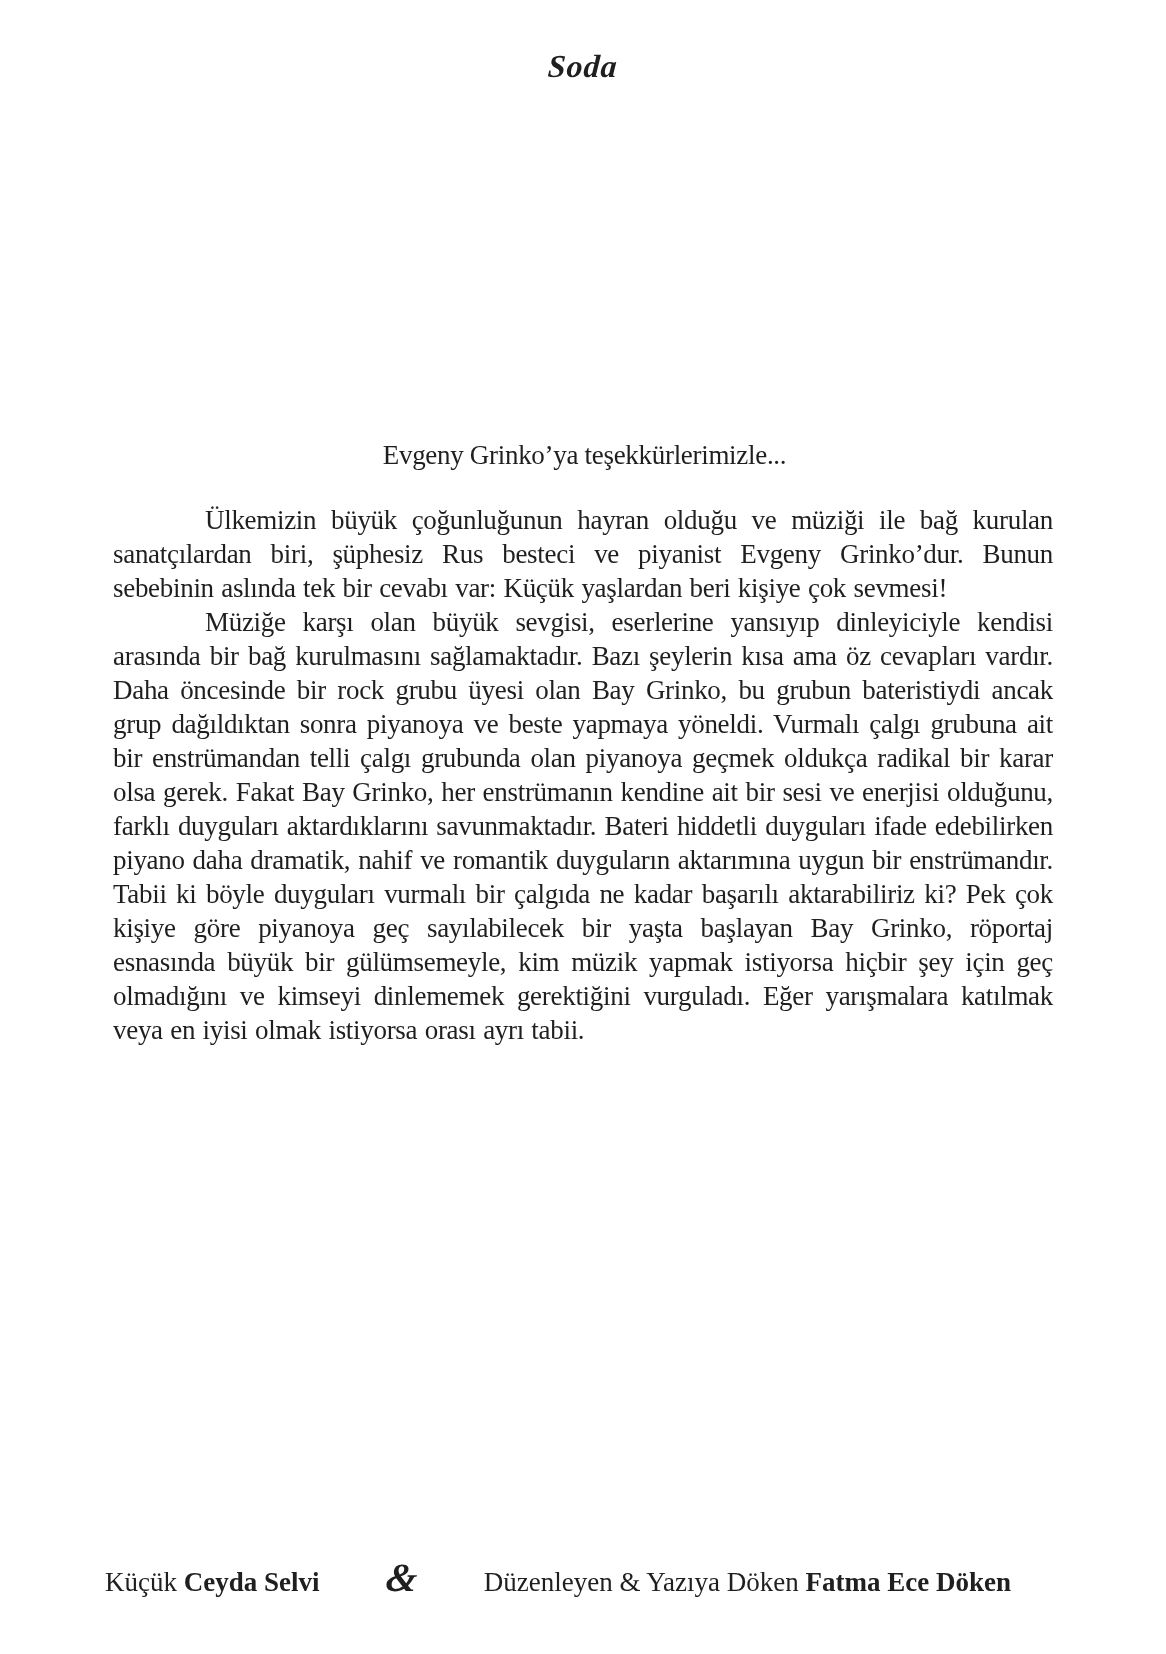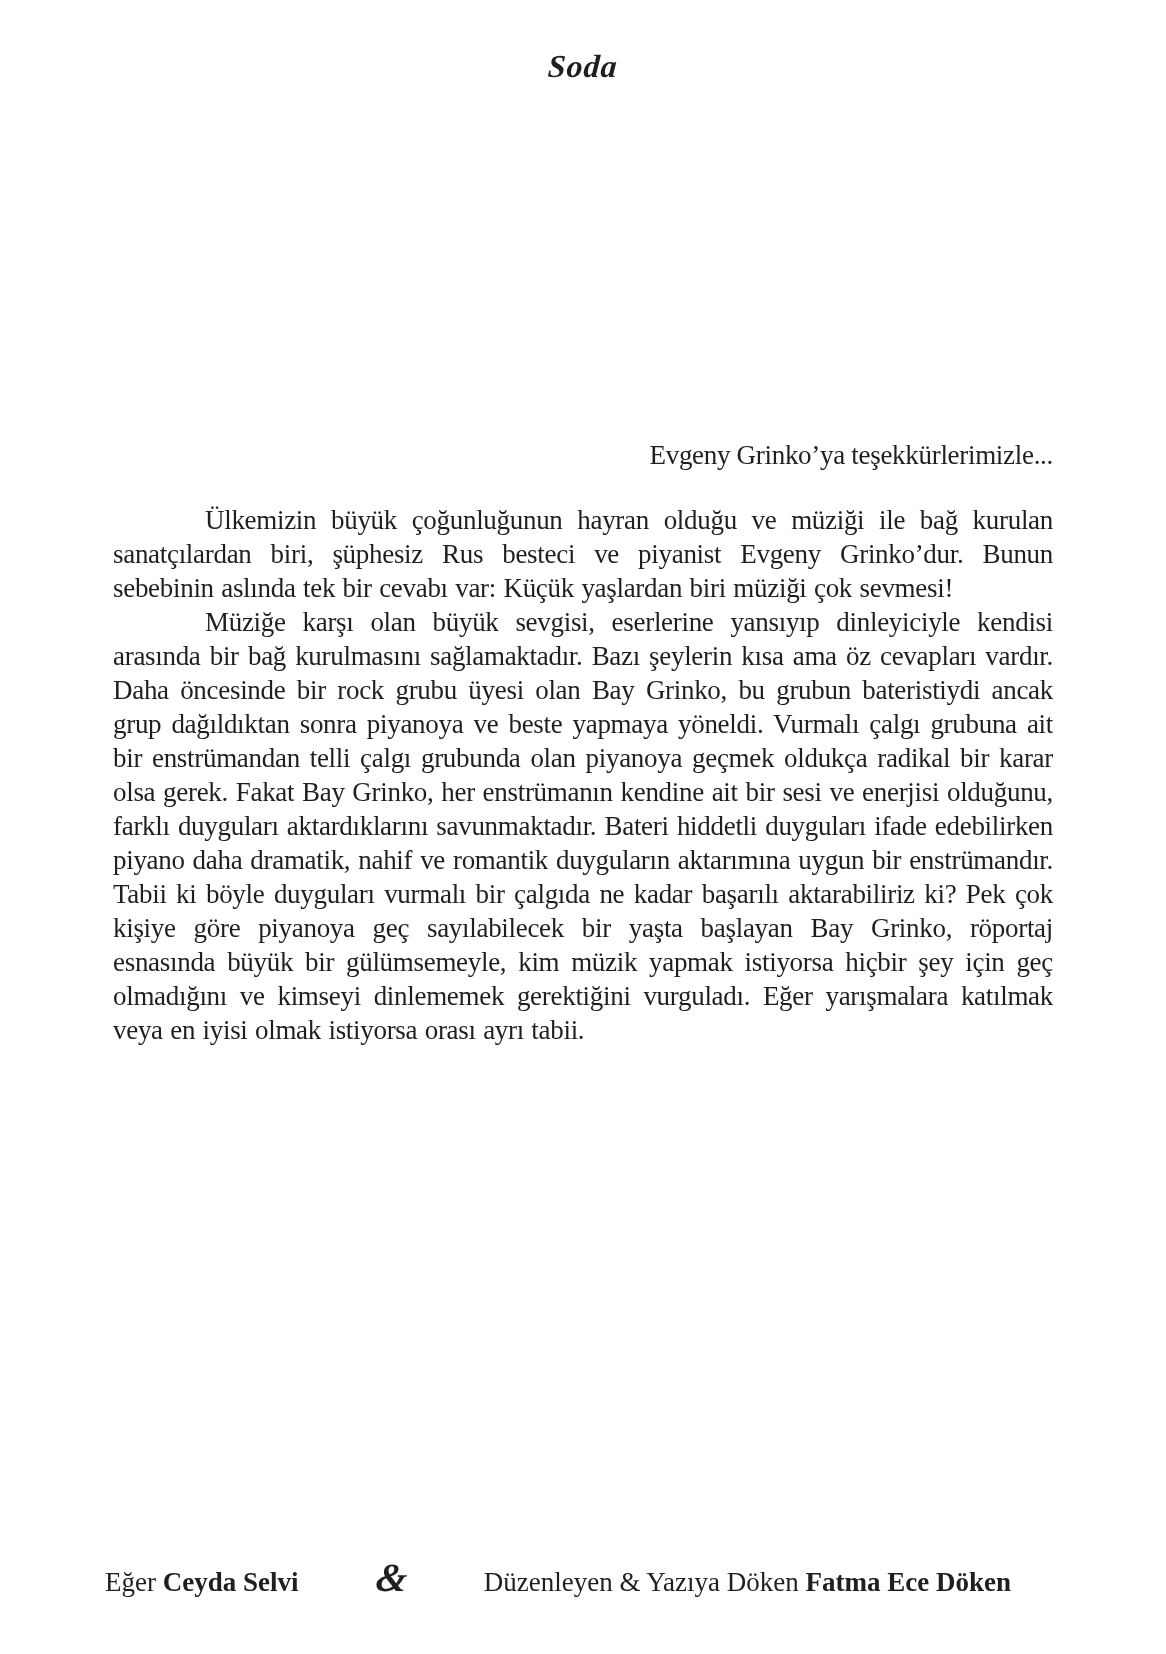--- a/index.html
+++ b/index.html
@@ -37,21 +37,21 @@
     position: absolute;
     top: 438px;
     left: 113px;
     width: 940px;
   }
   .dedication {
     margin: 0 0 31px 3px;
     font-size: 27px;
     line-height: 34px;
     letter-spacing: -0.3px;
-    text-align: right;
+    text-align: center;
   }
   .body-paragraph {
     margin: 0;
     font-size: 27px;
     line-height: 34px;
     letter-spacing: -0.3px;
     text-align: justify;
     text-indent: 92px;
     word-spacing: 1px;
   }
@@ -81,27 +81,27 @@
 <body>
 
 <div class="page">
 
   <header class="page-header">
     <h1 class="magazine-title">Soda</h1>
   </header>
 
   <main class="article">
     <p class="dedication">Evgeny Grinko’ya teşekkürlerimizle...</p>
-    <p class="body-paragraph">Ülkemizin büyük çoğunluğunun hayran olduğu ve müziği ile bağ kurulan sanatçılardan biri, şüphesiz Rus besteci ve piyanist Evgeny Grinko’dur. Bunun sebebinin aslında tek bir cevabı var: Küçük yaşlardan biri müziği çok sevmesi!</p>
+    <p class="body-paragraph">Ülkemizin büyük çoğunluğunun hayran olduğu ve müziği ile bağ kurulan sanatçılardan biri, şüphesiz Rus besteci ve piyanist Evgeny Grinko’dur. Bunun sebebinin aslında tek bir cevabı var: Küçük yaşlardan beri kişiye çok sevmesi!</p>
     <p class="body-paragraph">Müziğe karşı olan büyük sevgisi, eserlerine yansıyıp dinleyiciyle kendisi arasında bir bağ kurulmasını sağlamaktadır. Bazı şeylerin kısa ama öz cevapları vardır. Daha öncesinde bir rock grubu üyesi olan Bay Grinko, bu grubun bateristiydi ancak grup dağıldıktan sonra piyanoya ve beste yapmaya yöneldi. Vurmalı çalgı grubuna ait bir enstrümandan telli çalgı grubunda olan piyanoya geçmek oldukça radikal bir karar olsa gerek. Fakat Bay Grinko, her enstrümanın kendine ait bir sesi ve enerjisi olduğunu, farklı duyguları aktardıklarını savunmaktadır. Bateri hiddetli duyguları ifade edebilirken piyano daha dramatik, nahif ve romantik duyguların aktarımına uygun bir enstrümandır. Tabii ki böyle duyguları vurmalı bir çalgıda ne kadar başarılı aktarabiliriz ki? Pek çok kişiye göre piyanoya geç sayılabilecek bir yaşta başlayan Bay Grinko, röportaj esnasında büyük bir gülümsemeyle, kim müzik yapmak istiyorsa hiçbir şey için geç olmadığını ve kimseyi dinlememek gerektiğini vurguladı. Eğer yarışmalara katılmak veya en iyisi olmak istiyorsa orası ayrı tabii.</p>
   </main>
 
   <footer class="credits">
     <div class="credit">
-      <span>Eğer</span>
+      <span>Küçük</span>
       <strong class="credit-name">Ceyda Selvi</strong>
     </div>
     <div class="credit-amp">&amp;</div>
     <div class="credit">
       <span>Düzenleyen &amp; Yazıya Döken</span>
       <strong class="credit-name">Fatma Ece Döken</strong>
     </div>
   </footer>
 
 </div>

